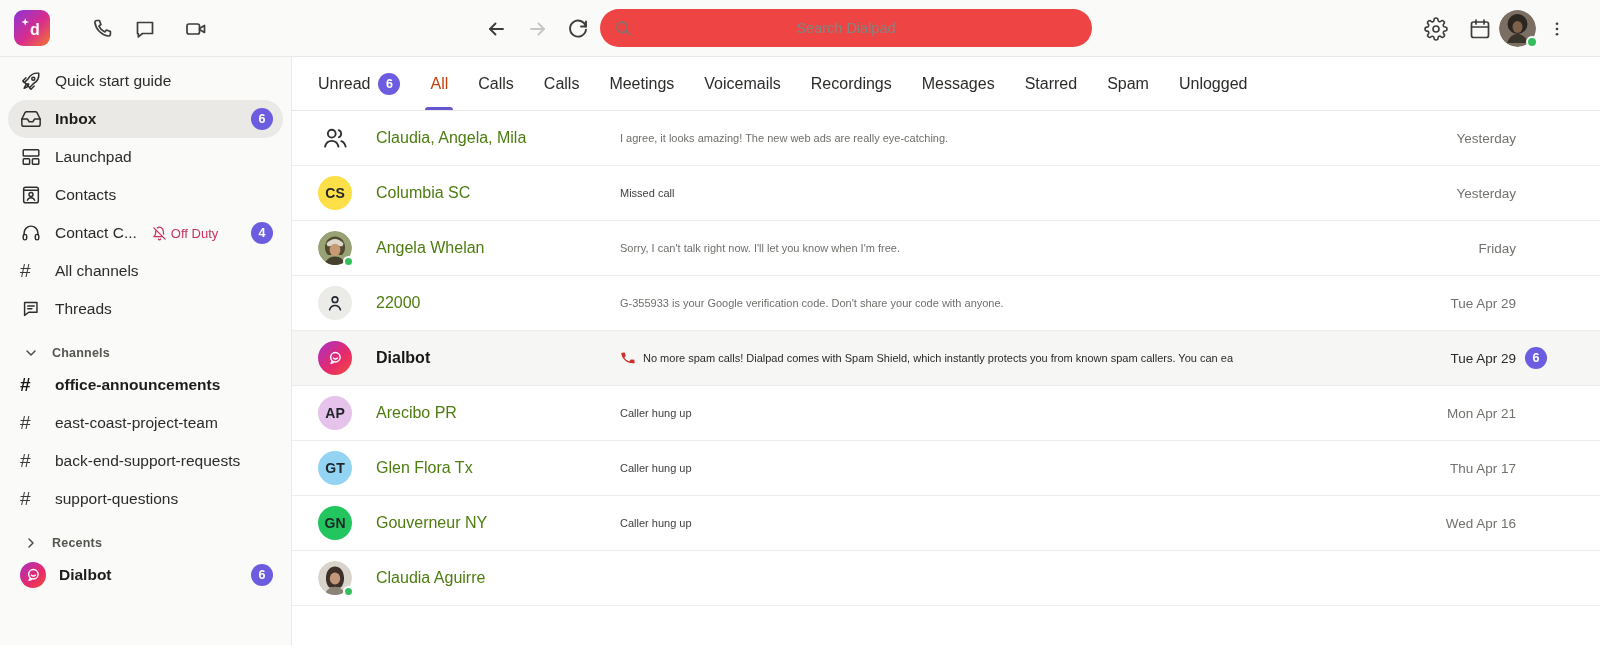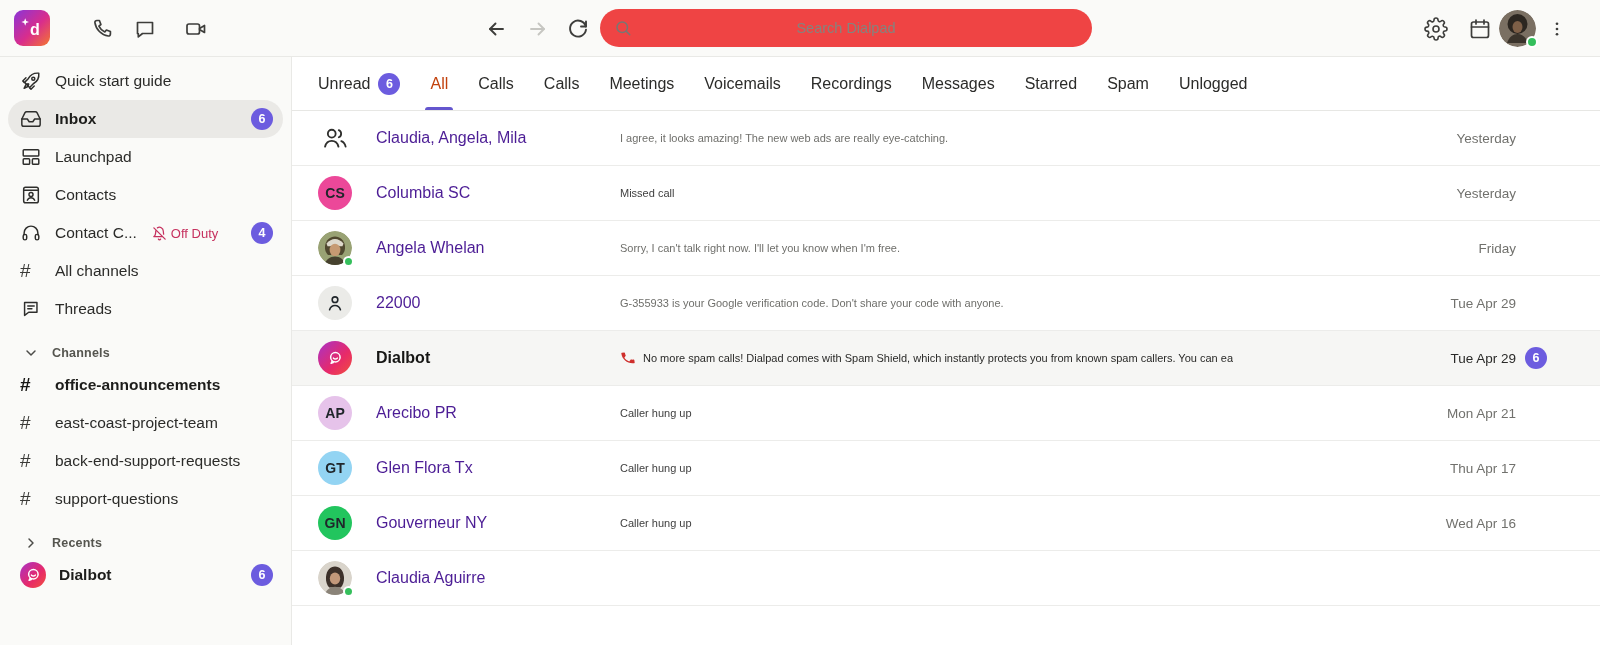--- a/index.html
+++ b/index.html
@@ -114,21 +114,21 @@
   .avatar-wrap { position: relative; width: 34px; height: 34px; flex: 0 0 auto; }
   .avatar-wrap .presence { width: 11px; height: 11px; right: -2px; bottom: -2px; }
   .av-circle {
     width: 34px; height: 34px; border-radius: 50%;
     display: flex; align-items: center; justify-content: center;
     font-size: 14px; font-weight: 700; color: #20262b; overflow: hidden;
   }
   .av-plain { width: 34px; height: 34px; display: flex; align-items: center; justify-content: center; color: #2f2f2d; }
   .row-name {
     width: 244px; flex: 0 0 244px; margin-left: 24px;
-    font-size: 16px; color: #4c1d95; white-space: nowrap; overflow: hidden; text-overflow: ellipsis;
+    font-size: 16px; color: #4d7c0f; white-space: nowrap; overflow: hidden; text-overflow: ellipsis;
   }
   .row.unread .row-name { font-weight: 700; color: #171715; }
   .row-snippet {
     flex: 1; min-width: 0; display: flex; align-items: center; gap: 7px;
     font-size: 11px; color: #6f6f6b; white-space: nowrap; overflow: hidden;
   }
   .row-snippet .sn-text { overflow: hidden; text-overflow: ellipsis; }
   .row-snippet.alert .sn-text { color: #404040; }
   .row.unread .row-snippet .sn-text { color: #2a2a28; }
   .row-date { margin-left: 16px; font-size: 13.5px; color: #71716d; white-space: nowrap; }
@@ -376,21 +376,21 @@
             </span>
           </span>
           <div class="row-name">Claudia, Angela, Mila</div>
           <div class="row-snippet">
             <span class="sn-text">I agree, it looks amazing! The new web ads are really eye-catching.</span>
           </div>
           <span class="row-date">Yesterday</span>
         </div>
         <div class="row">
           <span class="avatar-wrap">
-            <span class="av-circle" style="background: #ec4899;">CS</span>
+            <span class="av-circle" style="background: #fde047;">CS</span>
           </span>
           <div class="row-name">Columbia SC</div>
           <div class="row-snippet alert">
             <span class="sn-text">Missed call</span>
           </div>
           <span class="row-date">Yesterday</span>
         </div>
         <div class="row">
           <span class="avatar-wrap">
             <span class="av-circle">

